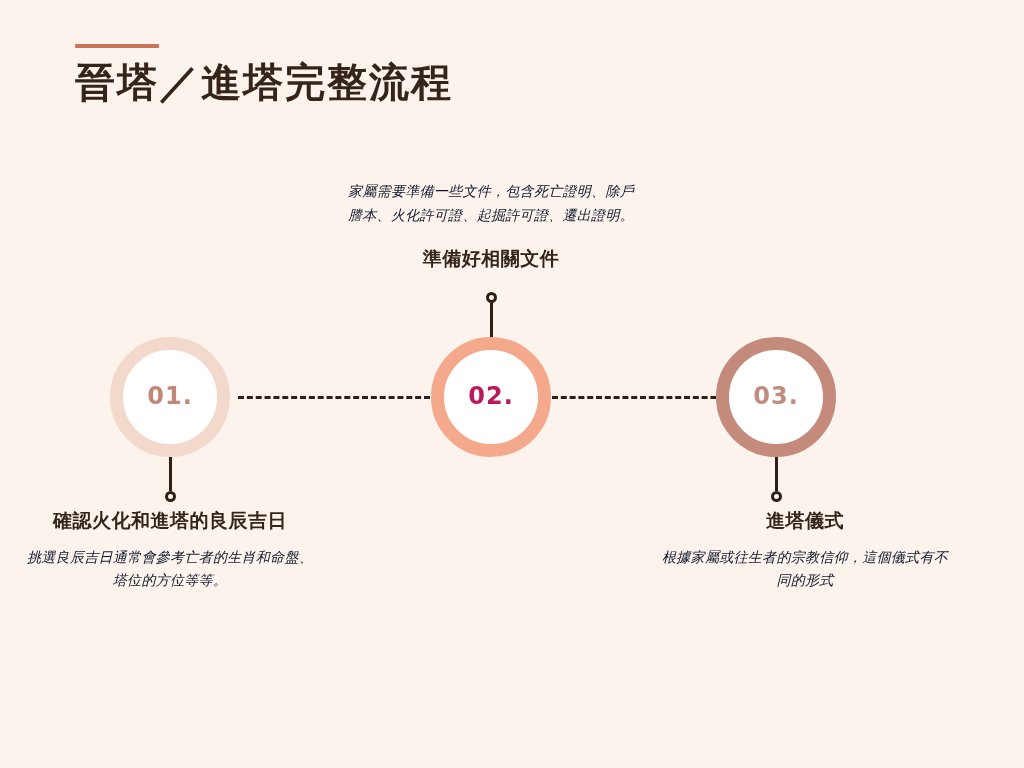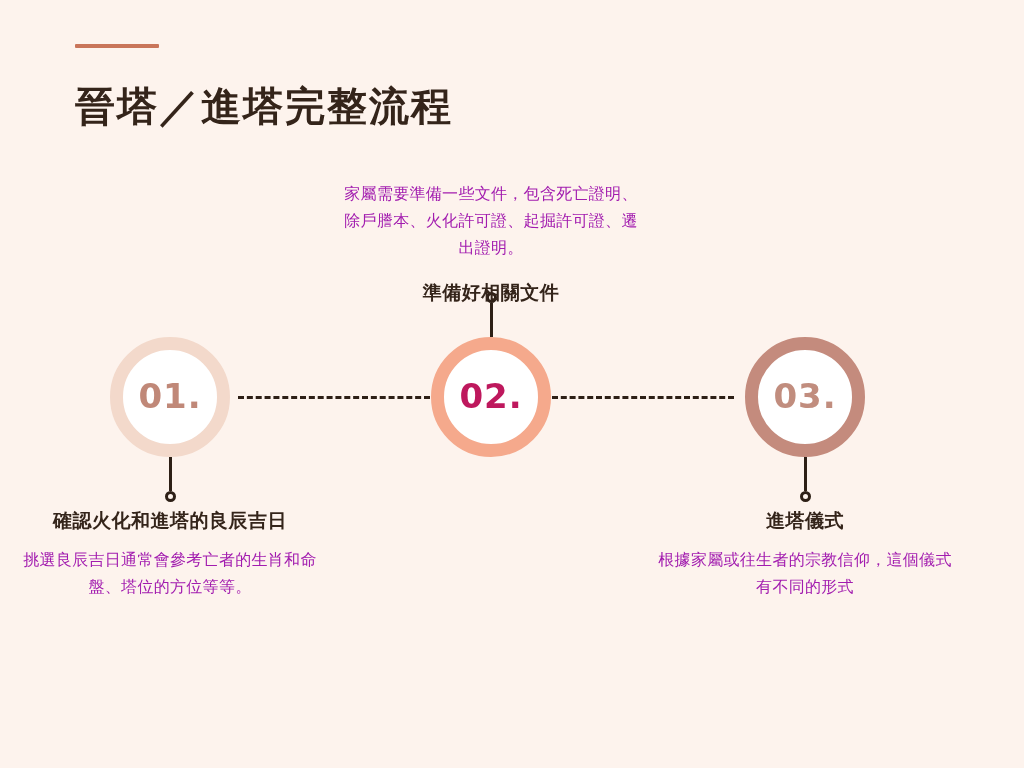--- a/index.html
+++ b/index.html
@@ -23,21 +23,21 @@
     left: 75px;
     top: 44px;
   }
   .accent-bar {
     width: 84px;
     height: 4px;
     background: #c9755a;
     border-radius: 1px;
   }
   .page-title {
-    margin-top: 36px;
+    margin-top: 12px;
     font-size: 40px;
     font-weight: bold;
     color: #34241a;
     letter-spacing: 2px;
     line-height: 1.1;
     white-space: nowrap;
   }
 
   
   .timeline {
@@ -59,34 +59,34 @@
 
   
   .node {
     position: absolute;
     top: 337px;
     width: 120px;
     height: 120px;
   }
   .node.n1 { left: 110px; }
   .node.n2 { left: 431px; }
-  .node.n3 { left: 745px; }
+  .node.n3 { left: 716px; }
 
   .circle {
     width: 120px;
     height: 120px;
     border-radius: 50%;
     background: #ffffff;
     box-sizing: border-box;
     display: flex;
     align-items: center;
     justify-content: center;
   }
   .circle .num {
-    font-size: 34px;
+    font-size: 24px;
     font-weight: bold;
     letter-spacing: 1px;
     font-family: "DejaVu Sans", "Liberation Sans", sans-serif;
     transform: translateY(-1px);
   }
 
   .node.n1 .circle { border: 13px solid #f3d9cb; }
   .node.n2 .circle { border: 13px solid #f5a98c; }
   .node.n3 .circle { border: 13px solid #c48b7d; }
 
@@ -135,24 +135,25 @@
   }
   .block .step-title {
     font-size: 19px;
     font-weight: bold;
     color: #34241a;
     line-height: 1.35;
     letter-spacing: 0.5px;
     margin-top: 16px;
   }
   .block .step-desc {
-    font-size: 16px;
-    color: #a21caf;
+    font-size: 14px;
+    color: #0f172a;
     line-height: 1.7;
     letter-spacing: 0.3px;
+    font-style: italic;
   }
 
   
   .block.b2 {
     left: 341px;
     top: 180px;
     width: 300px;
   }
   .block.b2 .step-desc { margin-bottom: 18px; }
 

